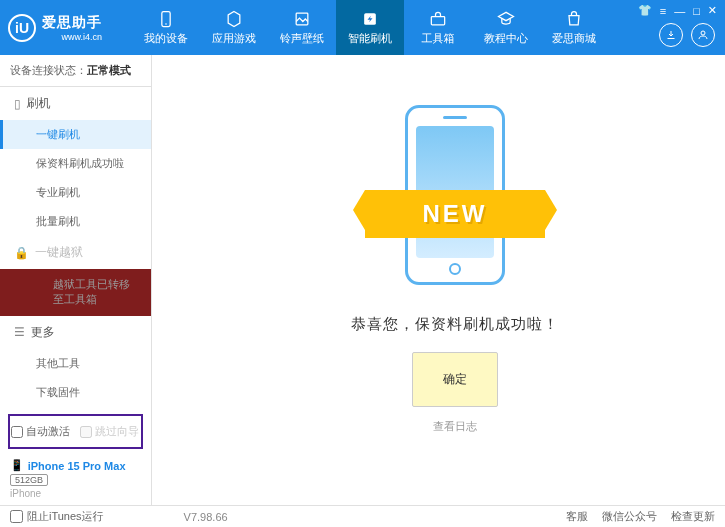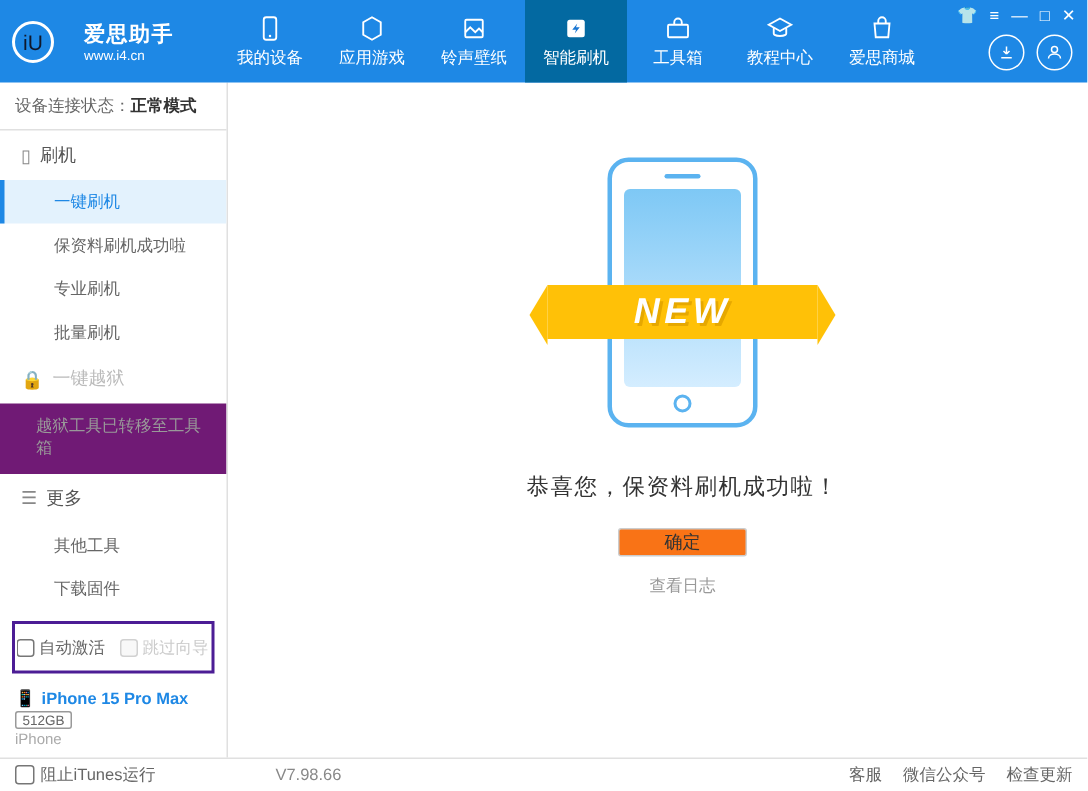--- a/index.html
+++ b/index.html
@@ -1,21 +1,21 @@
 <!DOCTYPE html>
 <html><head>
 <meta charset="utf-8">
 <style>
 * { margin: 0; padding: 0; box-sizing: border-box; font-family: "Microsoft YaHei", sans-serif; }
 body { width: 725px; height: 527px; background: #fff; overflow: hidden; }
 
 .header { background: #1e88e5; height: 55px; display: flex; align-items: center; padding: 0 8px; position: relative; }
 .logo-area { display: flex; align-items: center; margin-right: 30px; }
-.logo-badge { width: 28px; height: 28px; border: 2px solid #fff; border-radius: 50%; display: flex; align-items: center; justify-content: center; color: #0f172a; font-weight: normal; font-size: 14px; margin-right: 20px; }
-.logo-text { color: #fff; }
+.logo-badge { width: 28px; height: 28px; border: 2px solid #fff; border-radius: 50%; display: flex; align-items: center; justify-content: center; color: #ffffff; font-weight: bold; font-size: 14px; margin-right: 6px; }
+.logo-text { color: #fff; text-align: right; }
 .logo-title { font-size: 14px; font-weight: bold; letter-spacing: 1px; }
 .logo-url { font-size: 9px; }
 
 .nav { display: flex; height: 100%; }
 .nav-item { width: 68px; display: flex; flex-direction: column; align-items: center; justify-content: center; color: #fff; cursor: pointer; }
 .nav-item.active { background: #0369a1; }
 .nav-icon { width: 20px; height: 20px; margin-bottom: 2px; }
 .nav-label { font-size: 11px; }
 
 .window-controls { position: absolute; right: 8px; top: 4px; display: flex; gap: 8px; align-items: center; }
@@ -26,46 +26,46 @@
 .body-area { display: flex; height: 450px; gap: 33px; }
 .sidebar { width: 152px; border-right: 1px solid #e0e0e0; display: flex; flex-direction: column; }
 .status-bar { padding: 8px 10px; font-size: 11px; color: #666; border-bottom: 1px solid #e0e0e0; }
 .status-val { color: #333; font-weight: bold; }
 
 .side-list { flex: 1; overflow-y: auto; }
 .side-group { padding: 8px 14px; font-size: 12px; color: #555; display: flex; align-items: center; gap: 6px; cursor: pointer; }
 .side-group .gicon { color: #888; }
 .side-item { padding: 7px 14px 7px 36px; font-size: 11px; color: #666; cursor: pointer; }
 .side-item.active { background: #e3f2fd; color: #1e88e5; border-left: 3px solid #1e88e5; padding-left: 33px; }
-.side-item.boxed { background: #701a75; color: #999; padding: 8px 12px 8px 24px; line-height: 1.4; }
+.side-item.boxed { background: #7f1d1d; color: #999; padding: 8px 12px 8px 53px; line-height: 1.4; }
 .side-group.locked { color: #bbb; }
 
 .checkbox-row { padding: 8px 1px; border: 2px solid #4c1d95; margin: 4px 8px; display: flex; gap: 10px; font-size: 11px; color: #666; }
 .checkbox-row label { display: flex; align-items: center; gap: 3px; cursor: pointer; }
 .checkbox-row input[type="checkbox"] { width: 12px; height: 12px; }
 .checkbox-row .disabled { color: #ccc; }
 
 .device-info { padding: 6px 10px; font-size: 11px; }
 .device-name { color: #1e88e5; font-weight: bold; display: flex; align-items: center; gap: 4px; }
 .storage-badge { display: inline-block; border: 1px solid #999; border-radius: 2px; padding: 0 4px; font-size: 9px; color: #666; margin-top: 2px; }
 .device-type { color: #aaa; font-size: 10px; margin-top: 2px; }
 
 .main { flex: 1; display: flex; flex-direction: column; align-items: center; padding-top: 40px; position: relative; }
 .phone-illustration { width: 160px; height: 200px; position: relative; margin-bottom: 20px; }
 .phone-body { width: 100px; height: 180px; background: #fff; border: 3px solid #5bb3f0; border-radius: 14px; position: absolute; left: 30px; top: 10px; }
 .phone-screen { position: absolute; top: 18px; left: 8px; right: 8px; bottom: 24px; background: linear-gradient(180deg, #7ec8f5, #d4edff); border-radius: 4px; }
 .phone-speaker { position: absolute; top: 8px; left: 50%; transform: translateX(-50%); width: 24px; height: 3px; background: #5bb3f0; border-radius: 2px; }
 .phone-home { position: absolute; bottom: 7px; left: 50%; transform: translateX(-50%); width: 12px; height: 12px; border: 2px solid #5bb3f0; border-radius: 50%; }
-.new-ribbon { position: absolute; left: -10px; top: 95px; width: 180px; height: 36px; background: #ffc107; display: flex; align-items: center; justify-content: center; font-weight: 900; font-style: italic; font-size: 24px; color: #fff; letter-spacing: 3px; text-shadow: 2px 2px 0 #e6a800; }
+.new-ribbon { position: absolute; left: -10px; top: 95px; width: 180px; height: 48px; background: #ffc107; display: flex; align-items: center; justify-content: center; font-weight: 900; font-size: 24px; color: #fff; letter-spacing: 3px; text-shadow: 2px 2px 0 #e6a800; }
 .new-ribbon::before, .new-ribbon::after { content: ""; position: absolute; top: 0; border-top: 20px solid transparent; border-bottom: 20px solid transparent; }
 .new-ribbon::before { left: -12px; border-right: 12px solid #ffc107; }
 .new-ribbon::after { right: -12px; border-left: 12px solid #ffc107; }
 
 .success-text { font-size: 15px; color: #333; margin-bottom: 18px; letter-spacing: 1px; }
-.ok-btn { border: 1px solid #ccc; background: #f97316; padding: 0 30px; font-size: 12px; color: #333; cursor: pointer; border-radius: 2px; }
+.ok-btn { border: 1px solid #ccc; background: #fef9c3; padding: 18px 30px; font-size: 12px; color: #333; cursor: pointer; border-radius: 2px; }
 .log-link { margin-top: 12px; font-size: 11px; color: #999; cursor: pointer; }
 
 .footer { height: 22px; border-top: 1px solid #e0e0e0; display: flex; align-items: center; padding: 0 10px; font-size: 11px; color: #666; }
 .footer-left { display: flex; align-items: center; gap: 4px; }
 .footer-right { margin-left: auto; display: flex; gap: 14px; color: #666; }
 .footer-right span { cursor: pointer; }
 .version { margin-left: 80px; color: #888; }
 
 svg { display: block; }
 </style>

